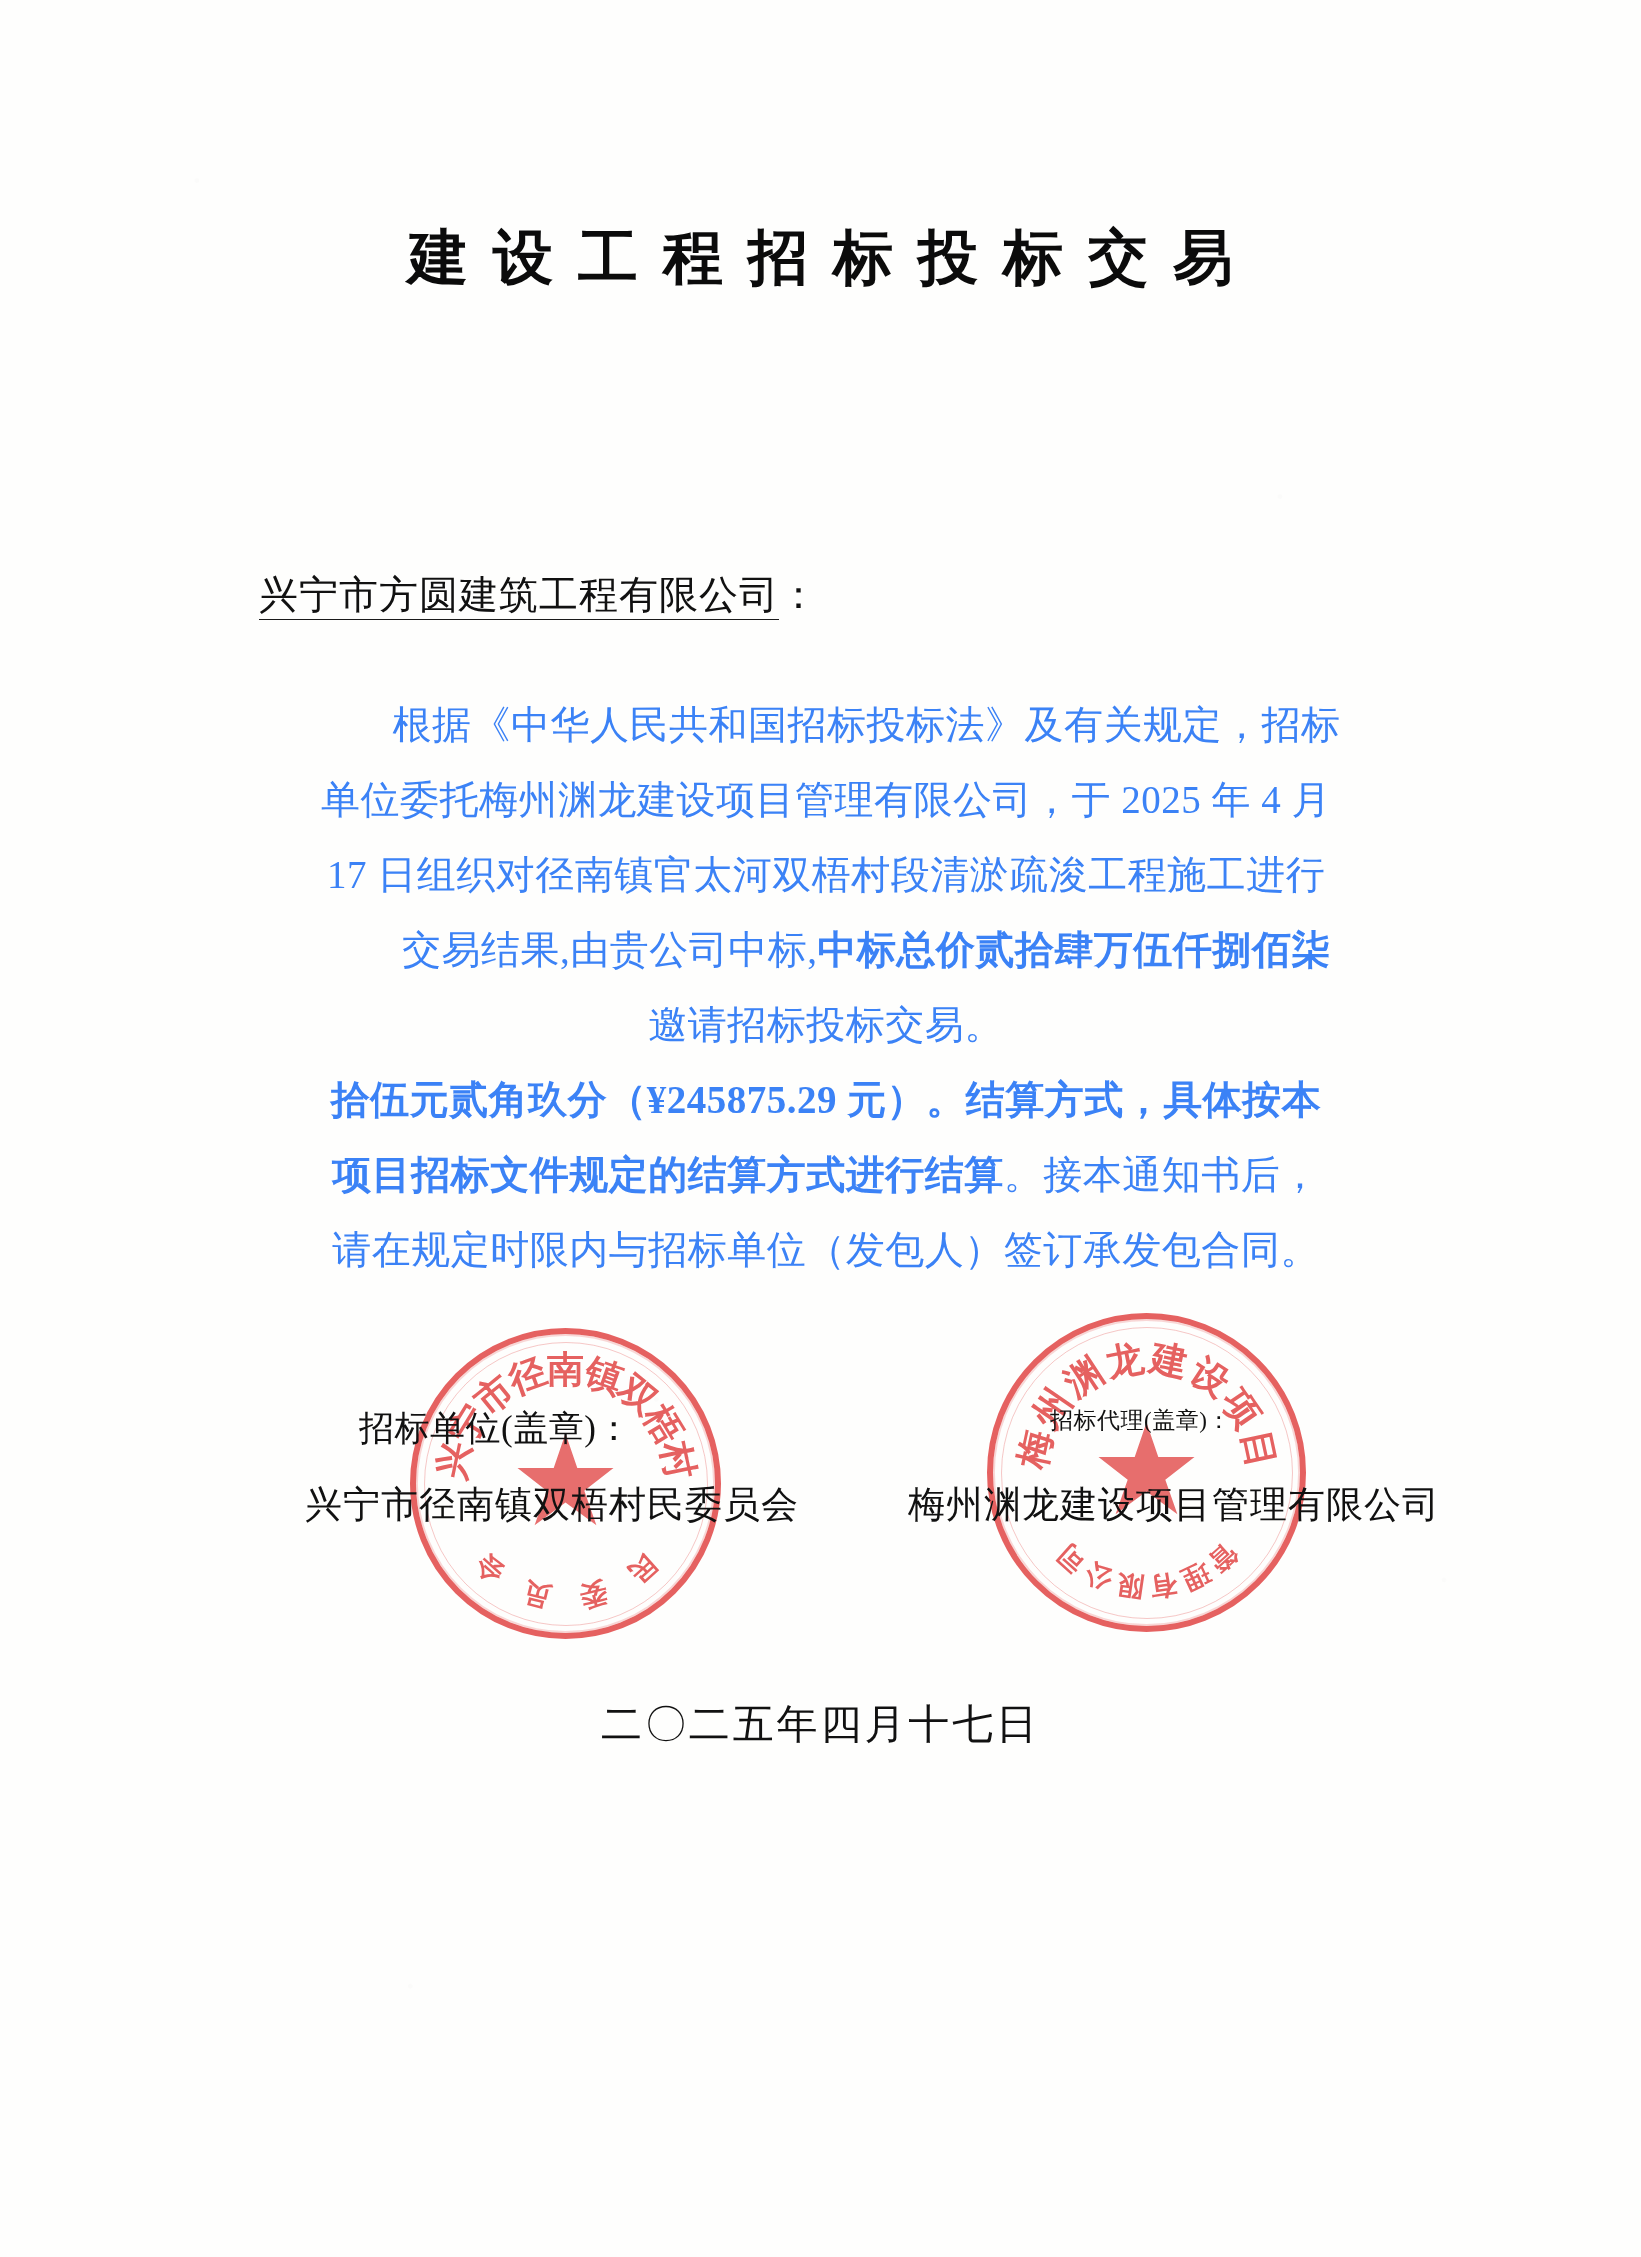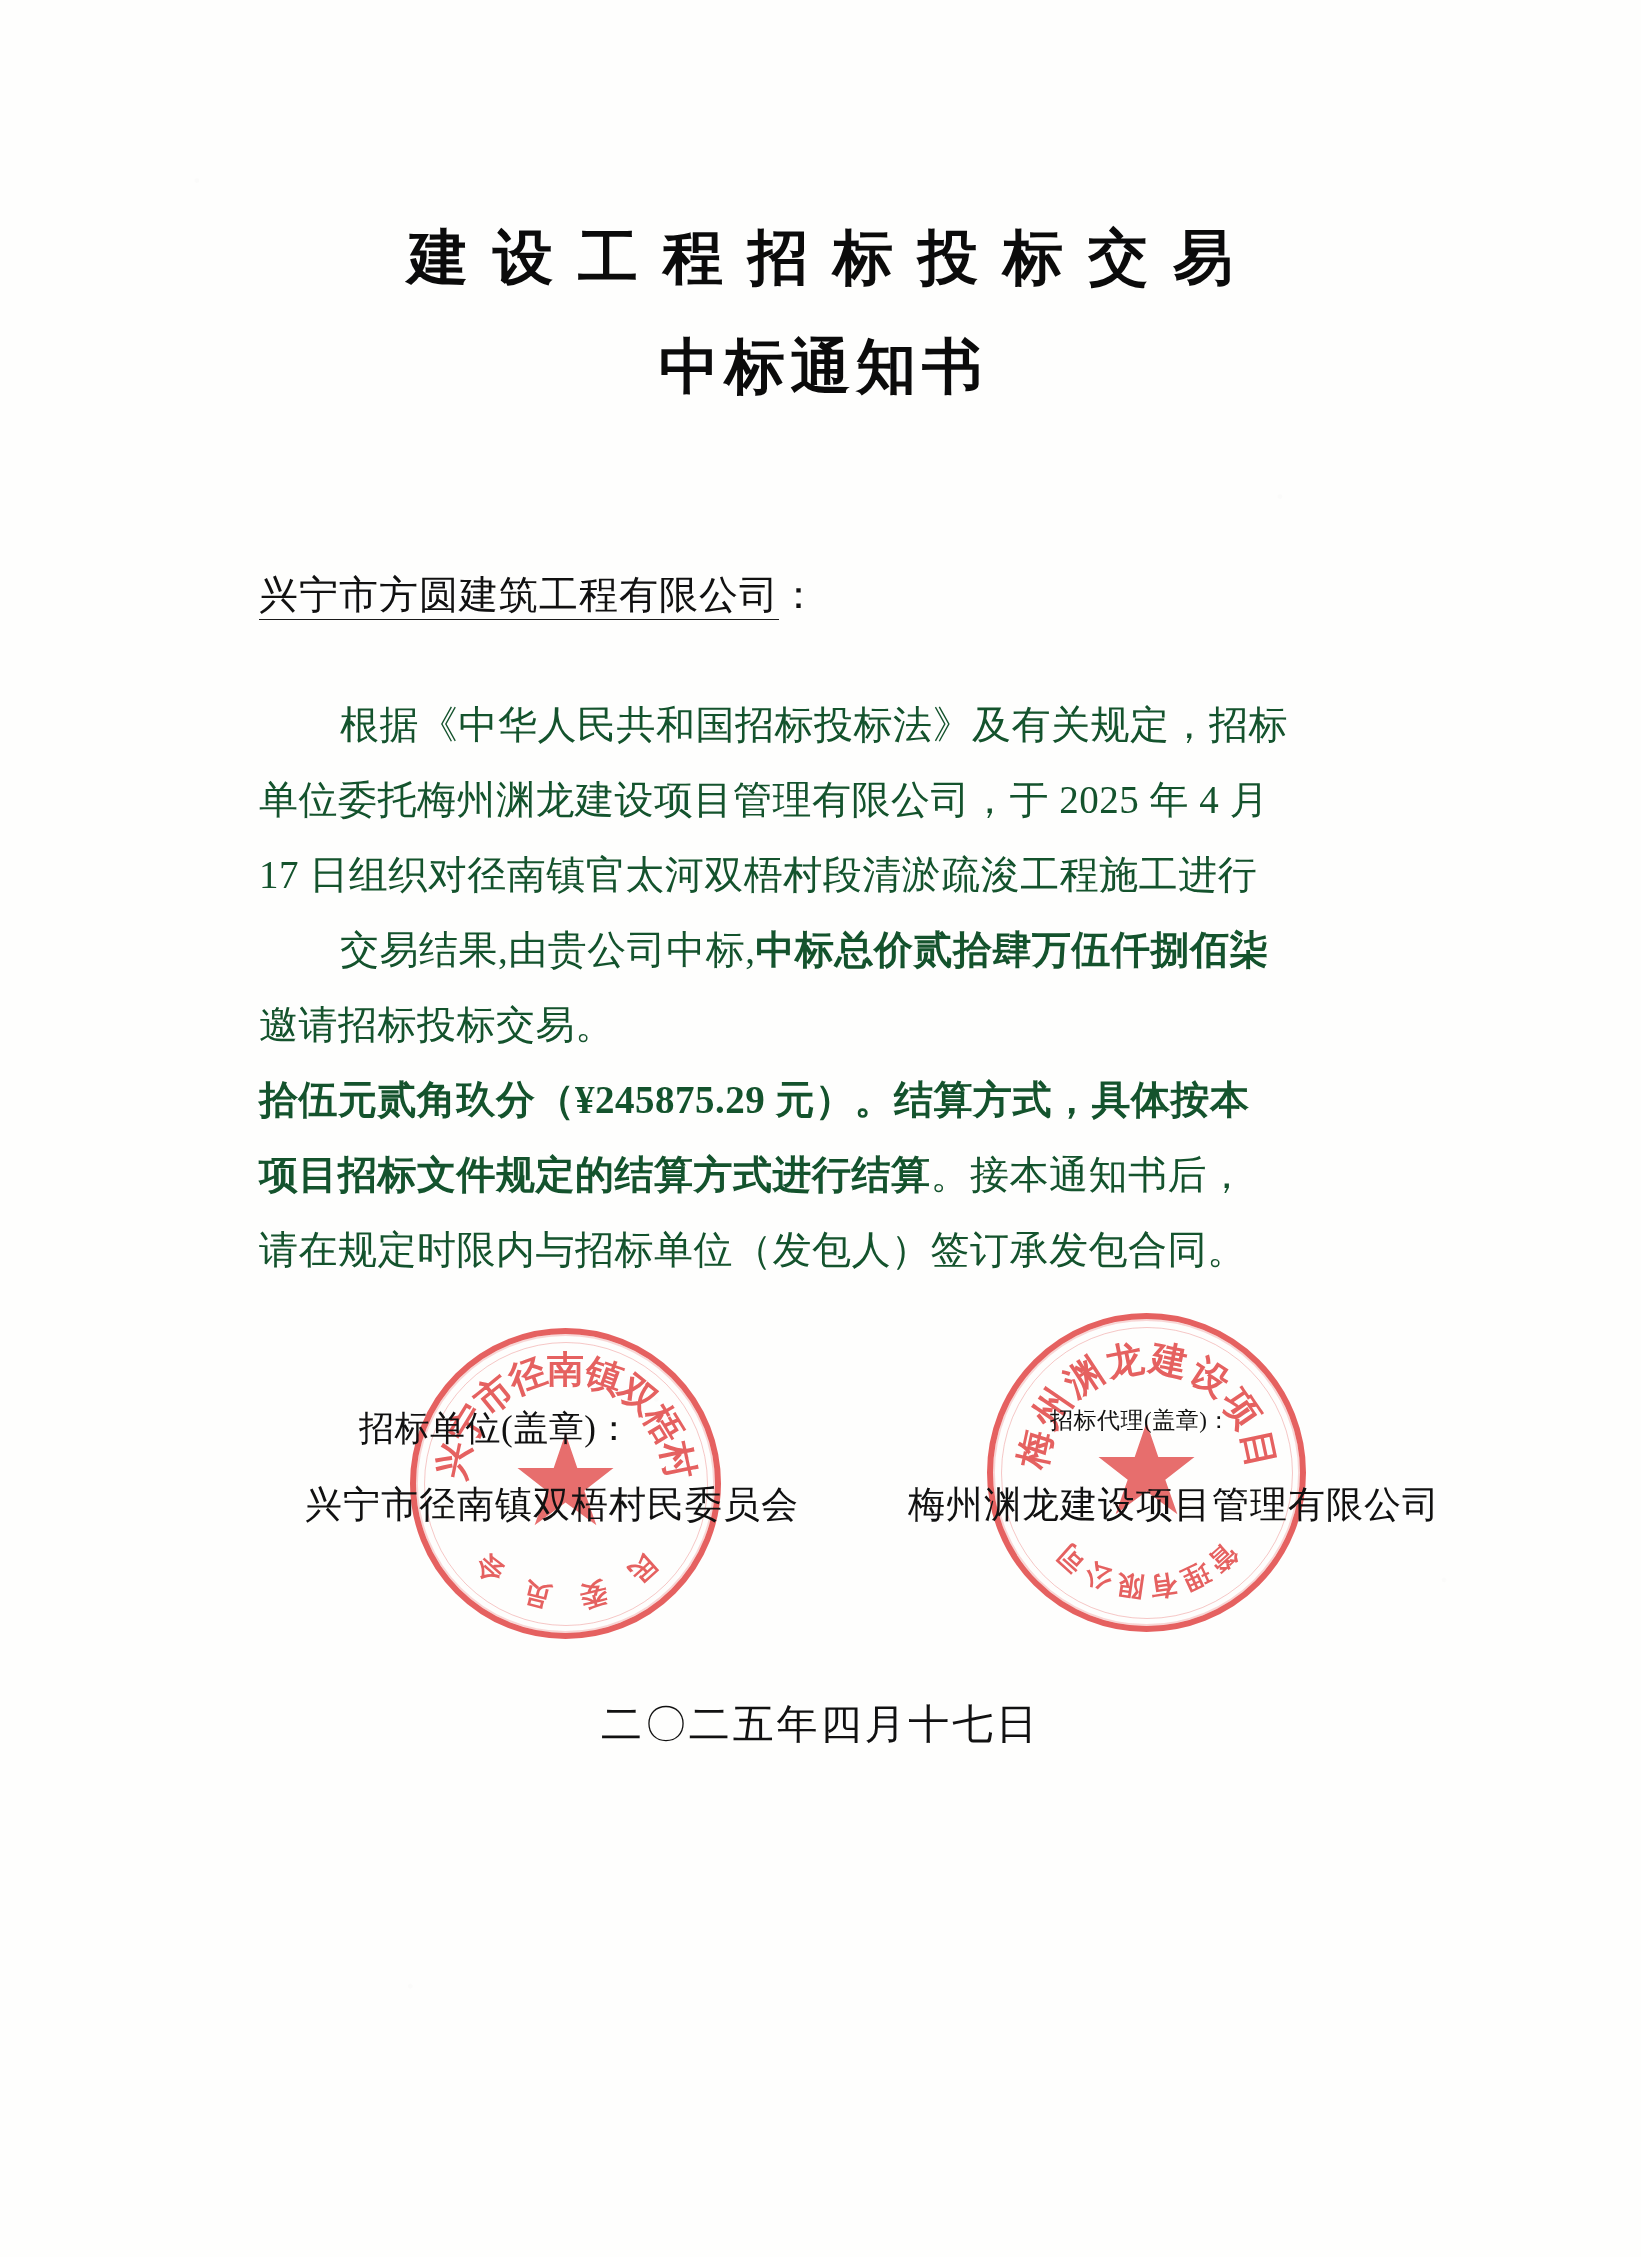--- a/index.html
+++ b/index.html
@@ -81,21 +81,22 @@
     position: absolute;
     left: 259px;
     top: 687px;
     width: 1134px;
   }
   .body-line {
     font-size: 39px;
     line-height: 75px;
     letter-spacing: 0.5px;
     white-space: nowrap;
-    color: #14532d;
+    color: #3b82f6;
+    text-align: center;
   }
   .body-line.indent { text-indent: 81px; }
   .bold { font-weight: 700; }
 
   
   .sign-area {
     position: absolute;
     left: 0; right: 0;
     top: 1405px;
     height: 193px;
@@ -206,21 +207,20 @@
   #seal-right { left: 987px; top: 1313px; width: 319px; height: 319px; }
 </style>
 </head>
 <body>
 
 <div class="page">
   <div class="paper-noise"></div>
 
   <div class="title-block">
     <div class="title-line-1">建设工程招标投标交易</div>
-    <div class="title-line-2">中标通知书</div>
   </div>
 
   <div class="addressee">
     <span class="name">兴宁市方圆建筑工程有限公司</span><span>：</span>
   </div>
 
   <div class="body-block">
     <div class="body-line indent">根据《中华人民共和国招标投标法》及有关规定，招标</div>
     <div class="body-line">单位委托梅州渊龙建设项目管理有限公司，于 2025 年 4 月</div>
     <div class="body-line">17 日组织对径南镇官太河双梧村段清淤疏浚工程施工进行</div>

